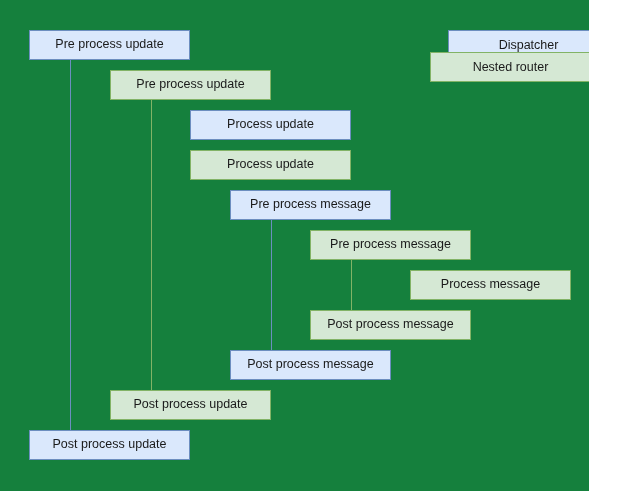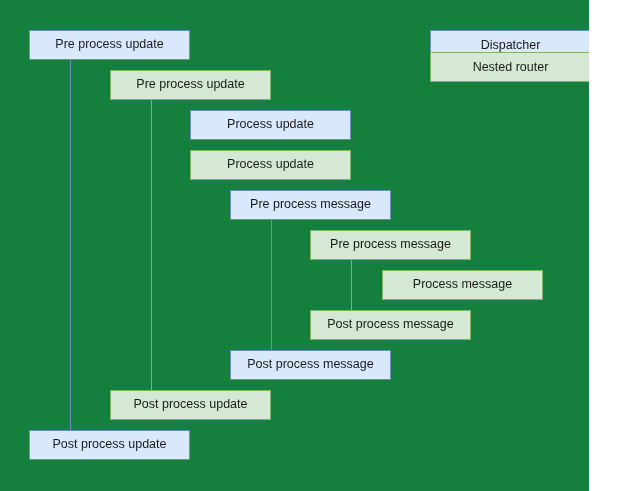--- a/index.html
+++ b/index.html
@@ -96,37 +96,37 @@
       </div>
       <div class="node router" style="left: 190px; top: 150px; width: 161px; height: 30px;">
         <span>Process update</span>
       </div>
       <div class="node dispatcher" style="left: 230px; top: 190px; width: 161px; height: 30px;">
         <span>Pre process message</span>
       </div>
       <div class="node router" style="left: 310px; top: 230px; width: 161px; height: 30px;">
         <span>Pre process message</span>
       </div>
-      <div class="node router" style="left: 382px; top: 270px; width: 161px; height: 30px;">
+      <div class="node router" style="left: 410px; top: 270px; width: 161px; height: 30px;">
         <span>Process message</span>
       </div>
       <div class="node router" style="left: 310px; top: 310px; width: 161px; height: 30px;">
         <span>Post process message</span>
       </div>
       <div class="node dispatcher" style="left: 230px; top: 350px; width: 161px; height: 30px;">
         <span>Post process message</span>
       </div>
       <div class="node router" style="left: 110px; top: 390px; width: 161px; height: 30px;">
         <span>Post process update</span>
       </div>
       <div class="node dispatcher" style="left: 29px; top: 430px; width: 161px; height: 30px;">
         <span>Post process update</span>
       </div>
     </div>
   <div id="legend-layer">
-      <div class="legend-box dispatcher" style="left: 430px; top: 30px; width: 161px; height: 30px;">
+      <div class="legend-box dispatcher" style="left: 448px; top: 30px; width: 161px; height: 30px;">
         <span>Dispatcher</span>
       </div>
       <div class="legend-box router" style="left: 430px; top: 52px; width: 161px; height: 30px;">
         <span>Nested router</span>
       </div>
     </div>
 </div>
 
 </body></html>

